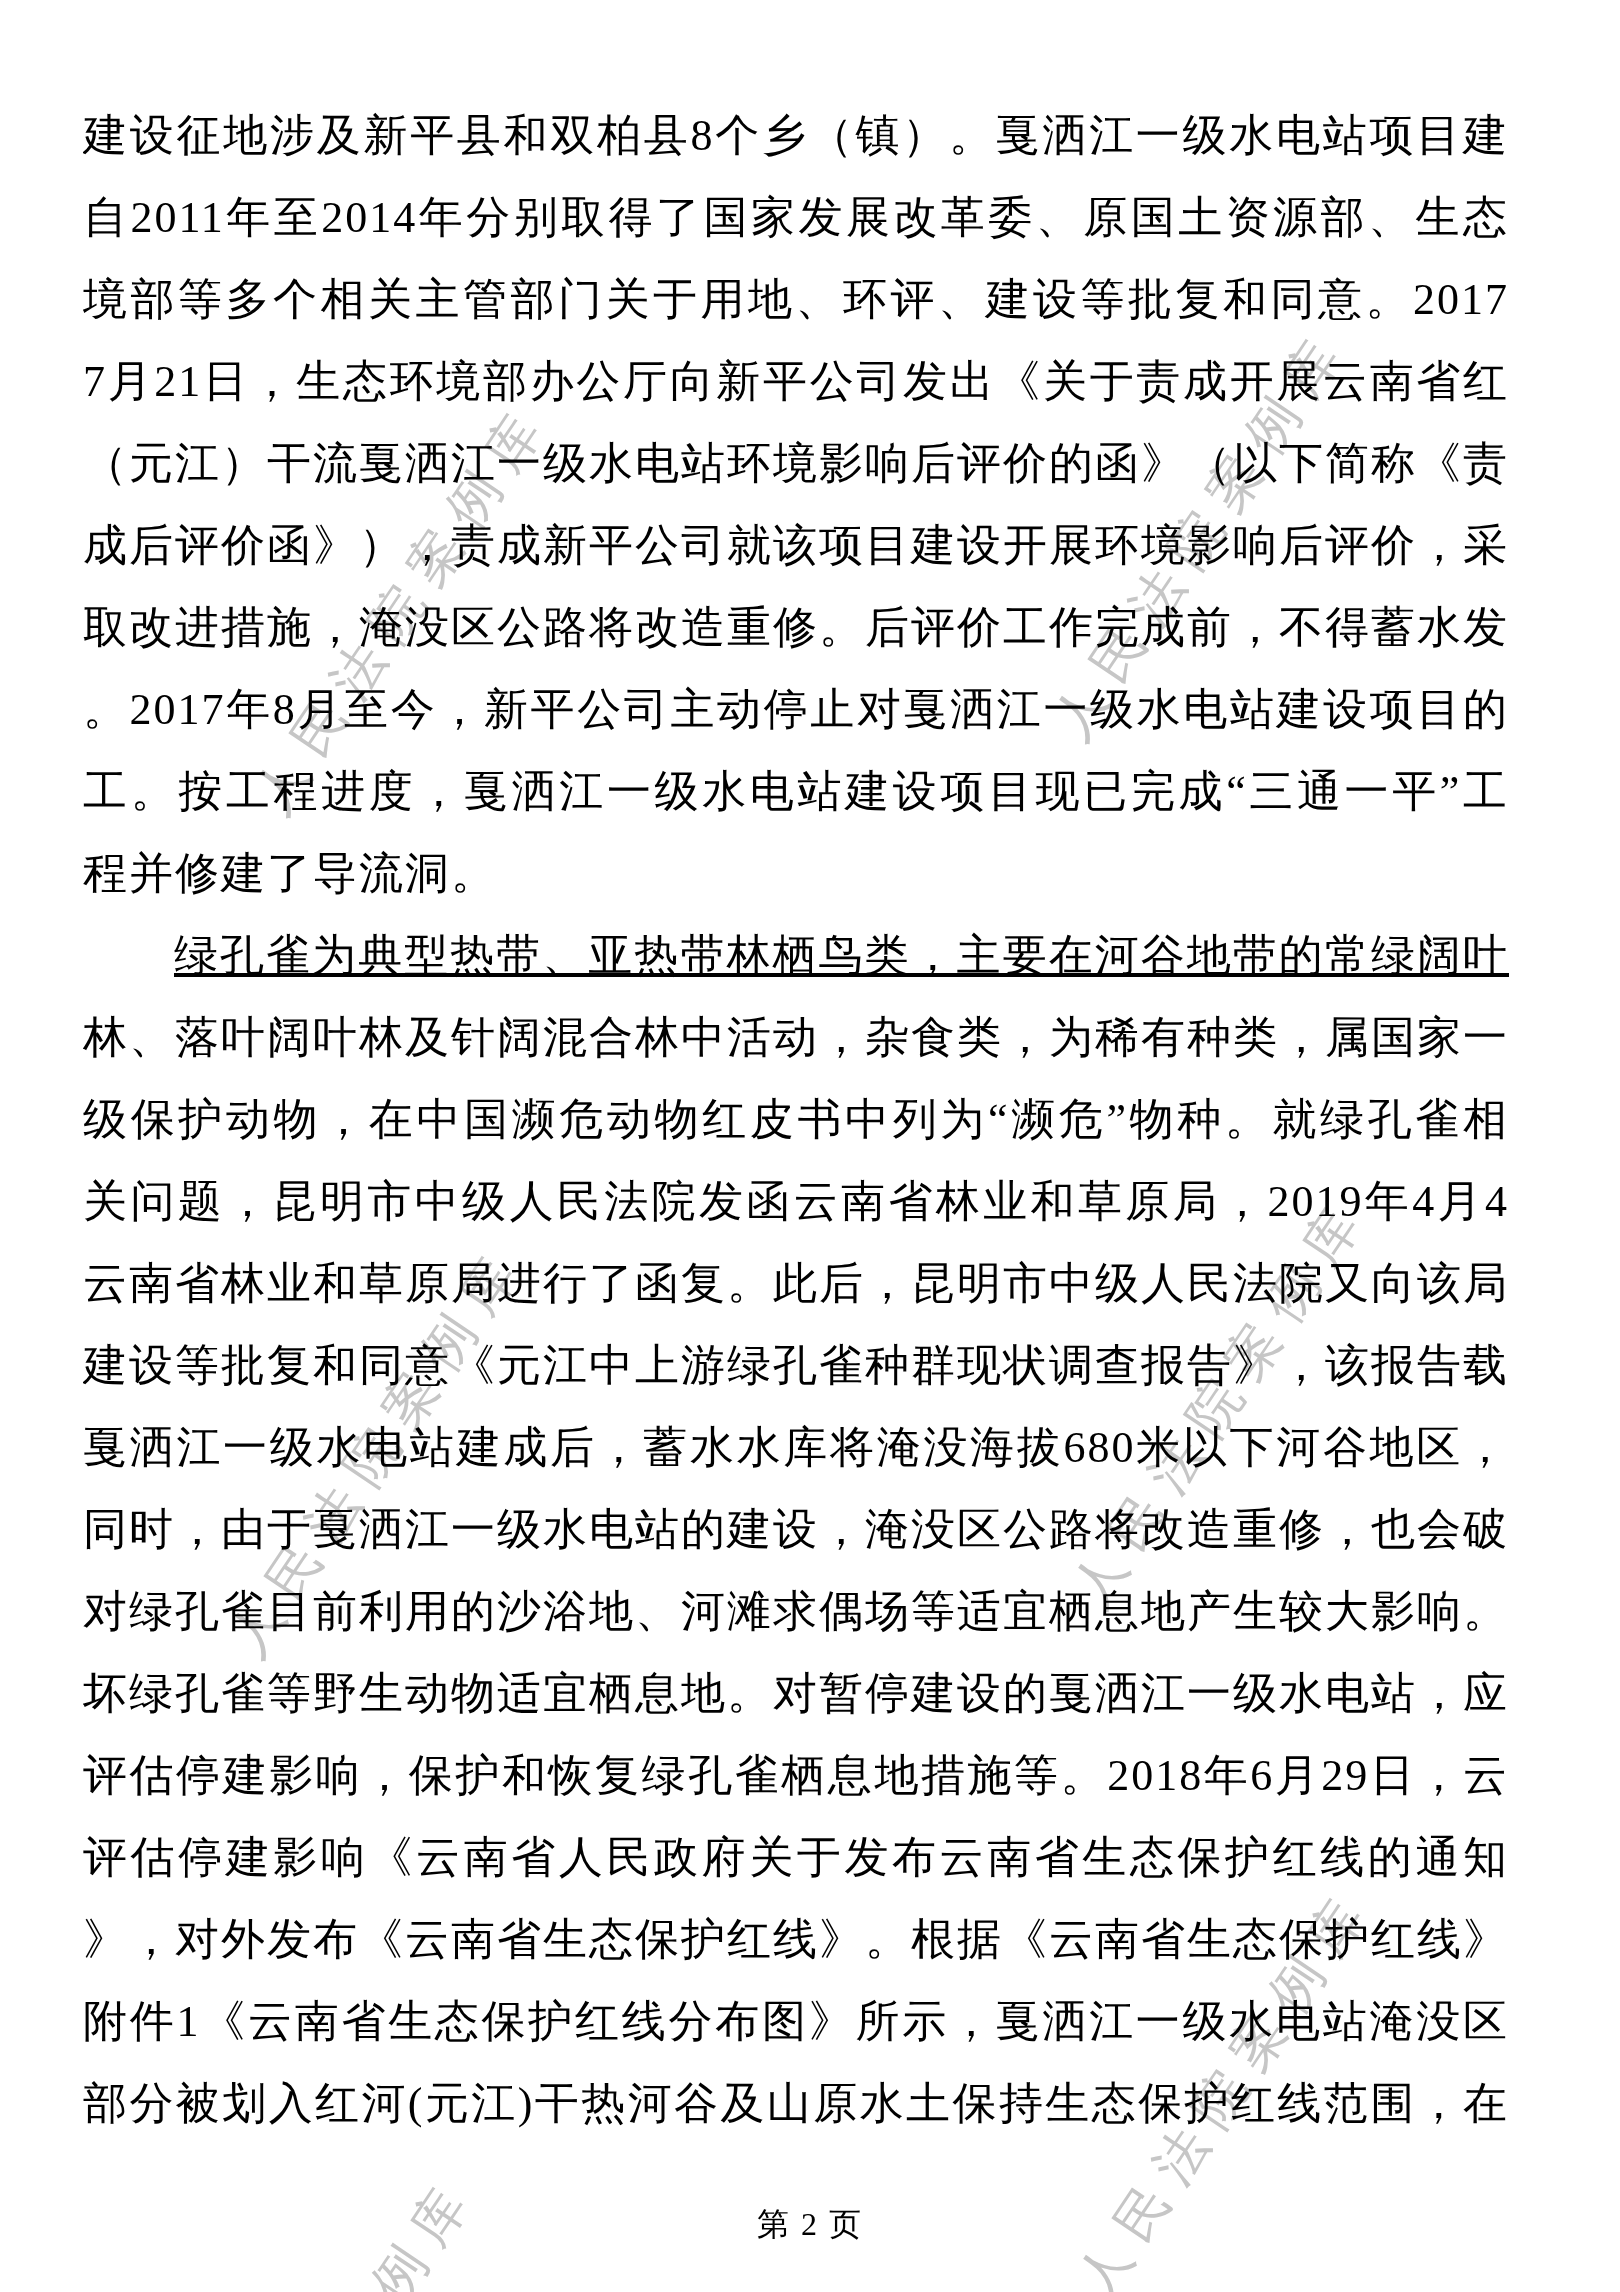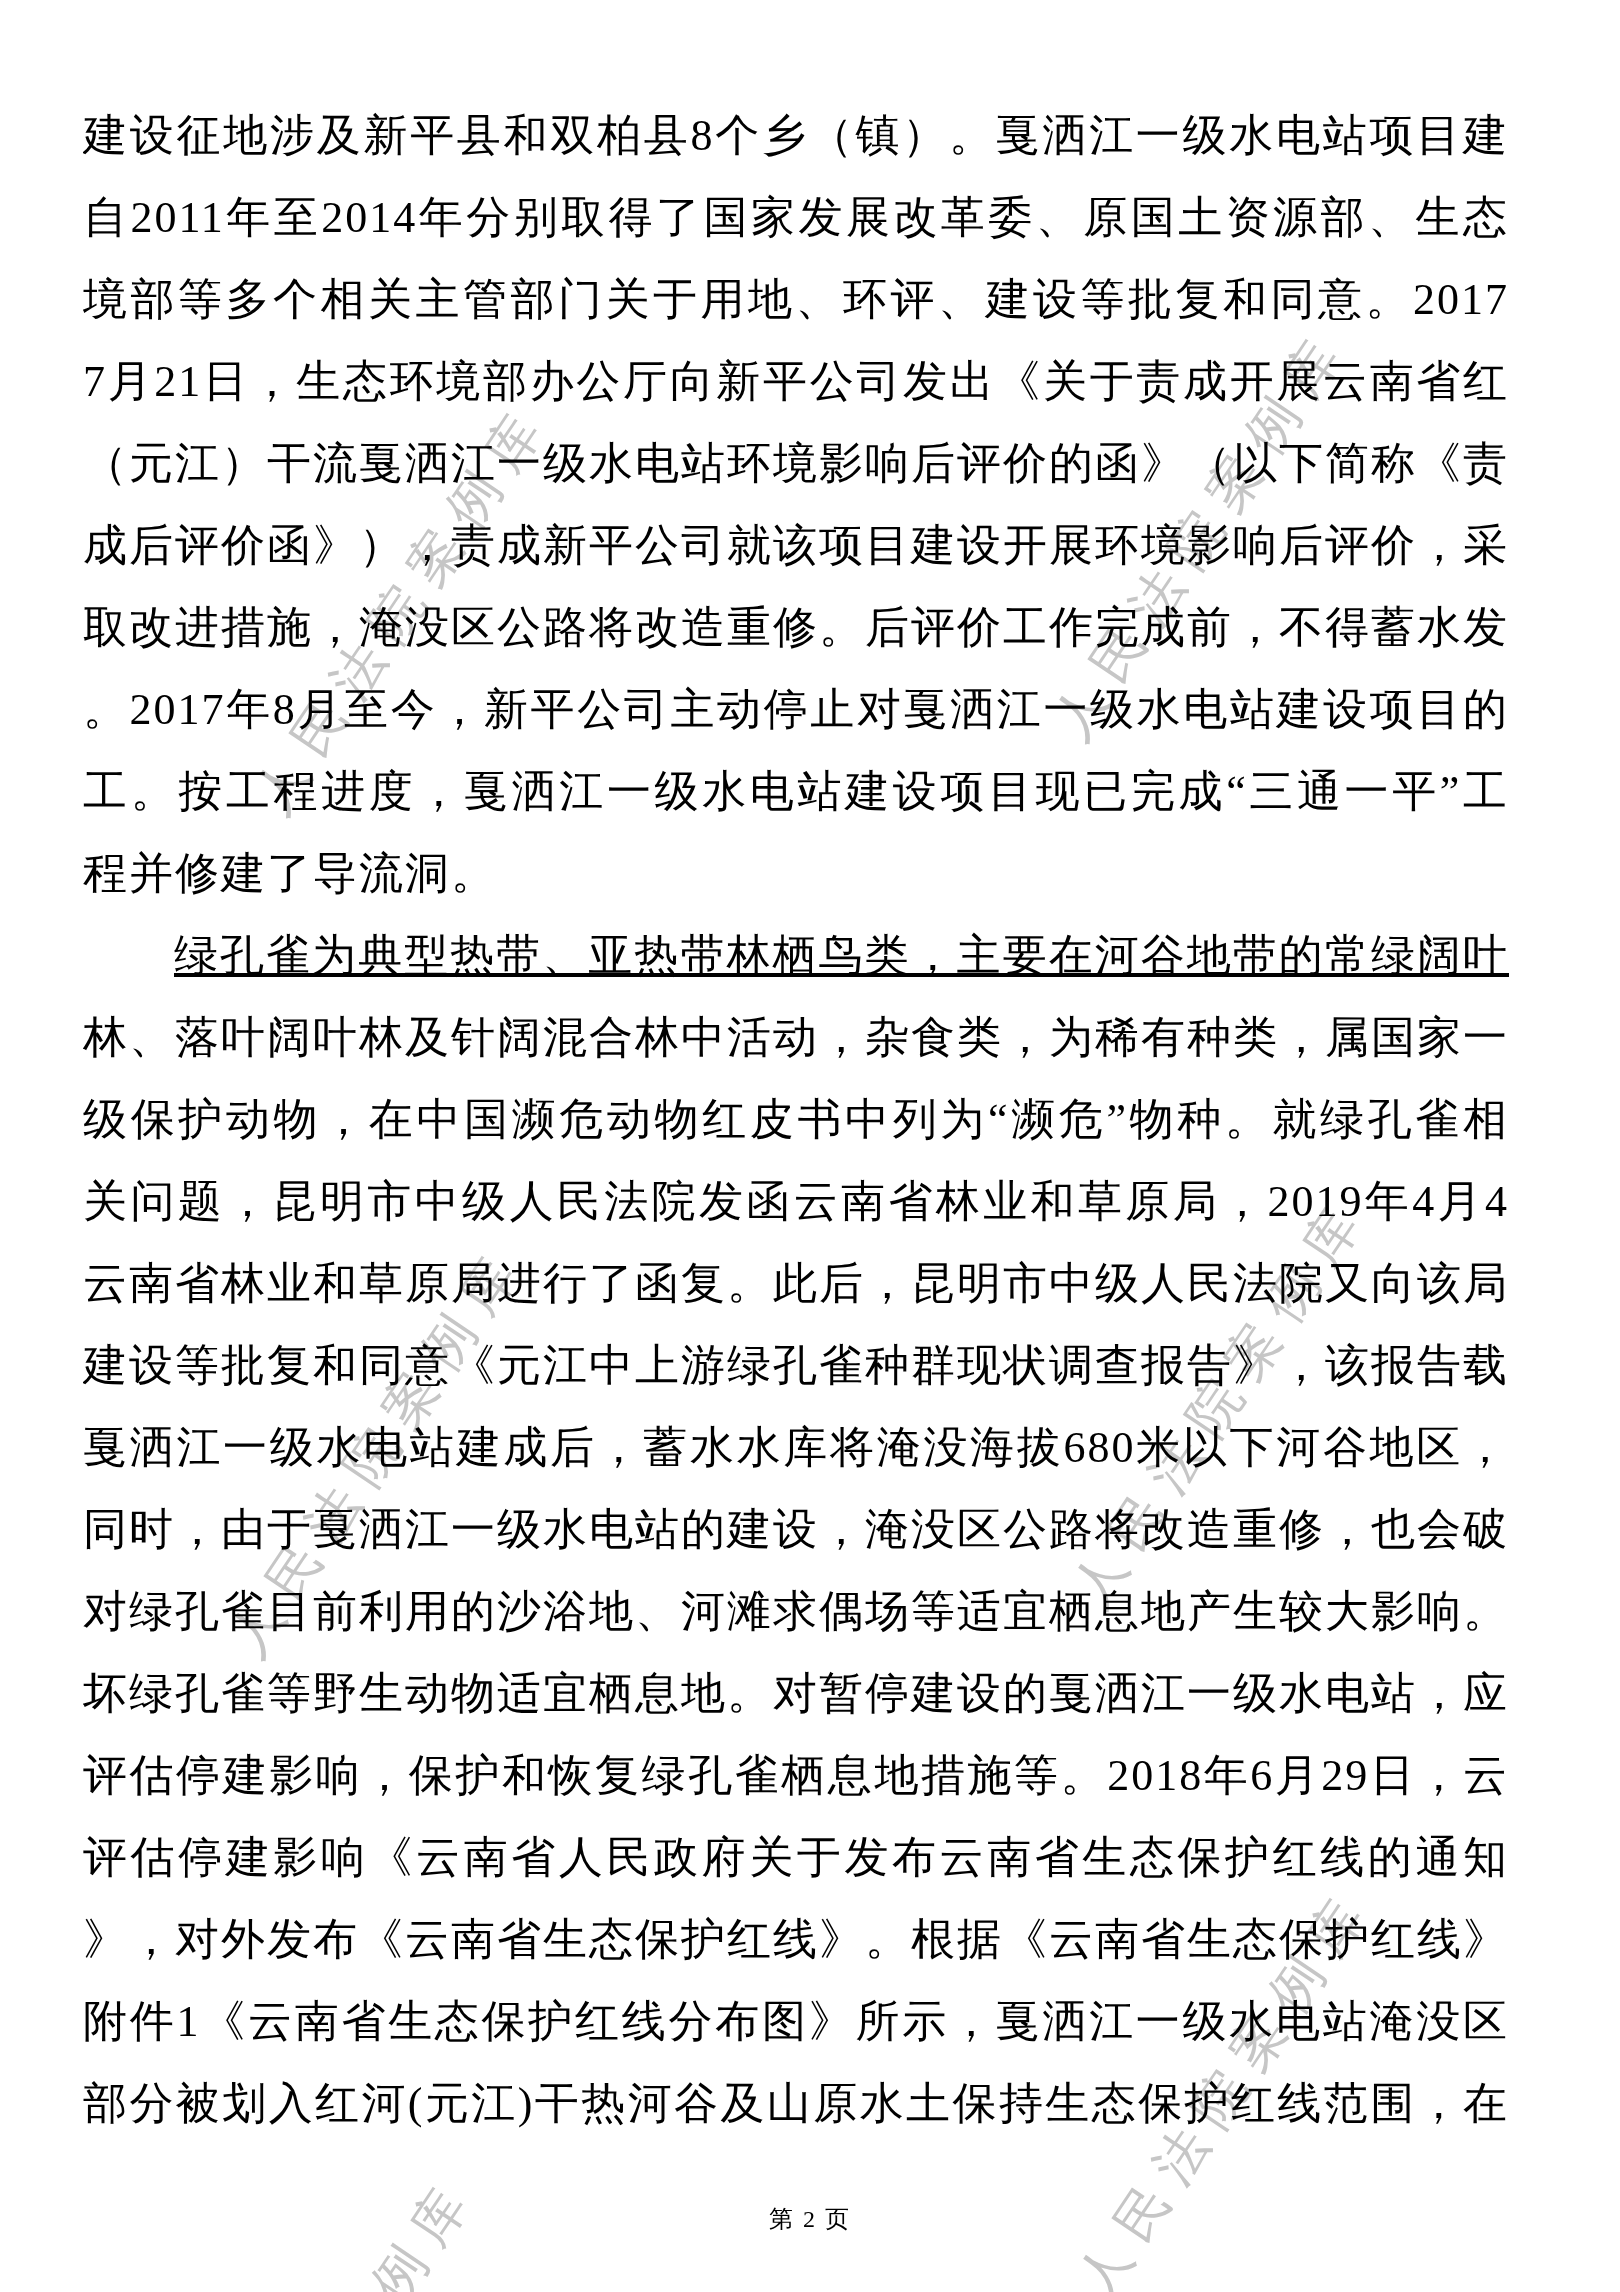--- a/index.html
+++ b/index.html
@@ -54,21 +54,21 @@
     text-indent:91px;
     text-decoration:underline;
   }
   .footer{
     position:absolute;
     left:0;right:0;top:2203px;
     text-align:center;
     z-index:1;
   }
   .page-number{
-    font-size:24px;
+    font-size:32px;
     letter-spacing:2px;
     color:var(--text-color);
   }
 </style>
 </head>
 <body>
 
 <div class="page">
 
   <div class="watermark-layer">

